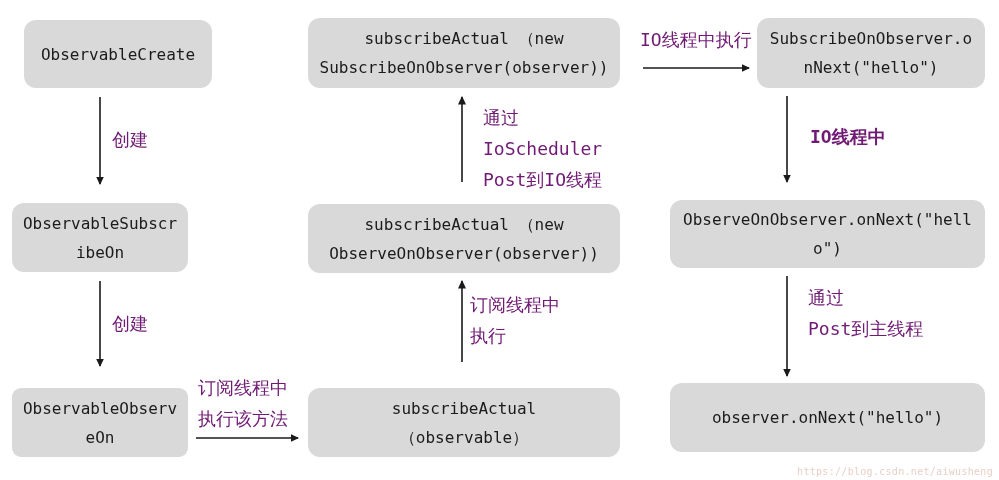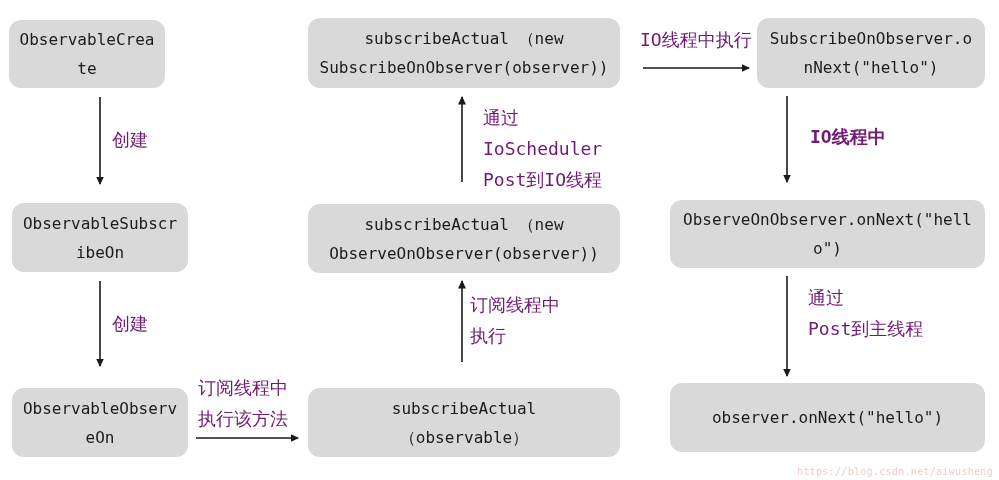--- a/index.html
+++ b/index.html
@@ -27,23 +27,23 @@
     display: flex;
     align-items: center;
     justify-content: center;
     text-align: center;
     box-sizing: border-box;
     overflow-wrap: anywhere;
     word-break: normal;
   }
   .node > span { display: block; width: 100%; }
   
-  .n1 { left: 9px;  top: 20px;  width: 156px; height: 68px; padding: 16px 9px; }
+  .n1 { left: 24px;  top: 20px;  width: 188px; height: 68px; padding: 16px 9px; }
   .n2 { left: 12px;  top: 203px; width: 176px; height: 69px; padding: 0 9px; }
-  .n3 { left: 12px;  top: 388px; width: 176px; height: 69px; padding: 0 9px; }
+  .n3 { left: 12px;  top: 388px; width: 176px; height: 69px; padding: 0 9px; border-radius: 9px; }
   
   .n4 { left: 308px; top: 18px;  width: 312px; height: 70px; padding: 0 8px; }
   .n5 { left: 308px; top: 204px; width: 312px; height: 69px; padding: 0 8px; }
   .n6 { left: 308px; top: 388px; width: 312px; height: 69px; padding: 0 16px; }
   
   .n7 { left: 757px; top: 18px;  width: 228px; height: 70px; padding: 0 11px; }
   .n8 { left: 670px; top: 200px; width: 315px; height: 68px; padding: 0 11px; }
   .n9 { left: 670px; top: 383px; width: 315px; height: 69px; padding: 0 11px; }
 
   .edge-label {

